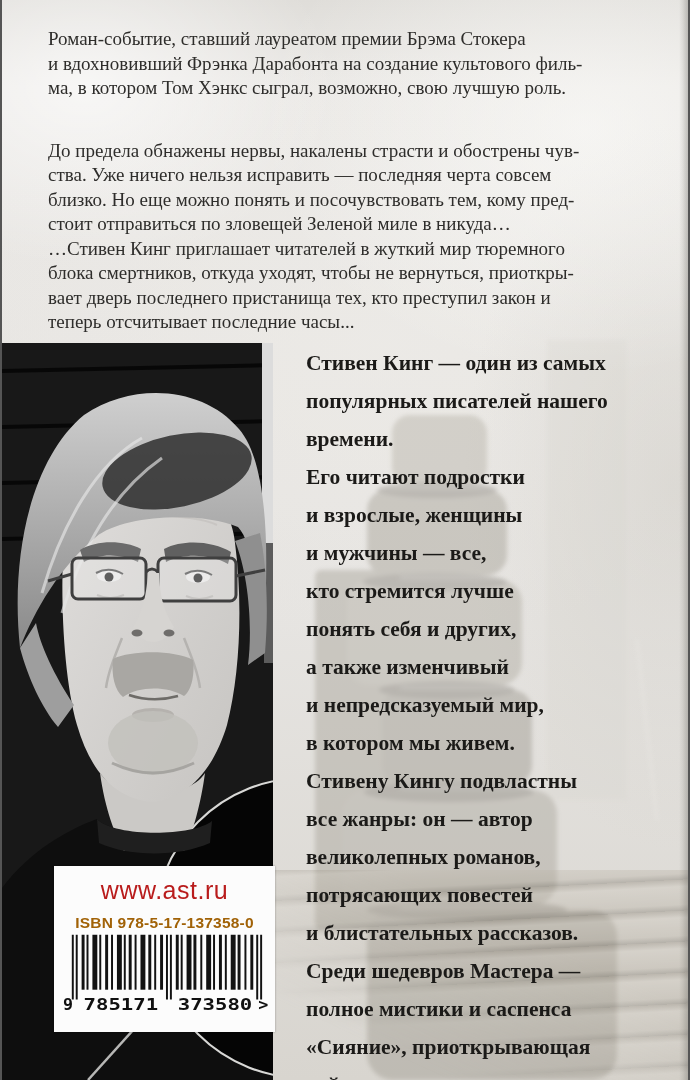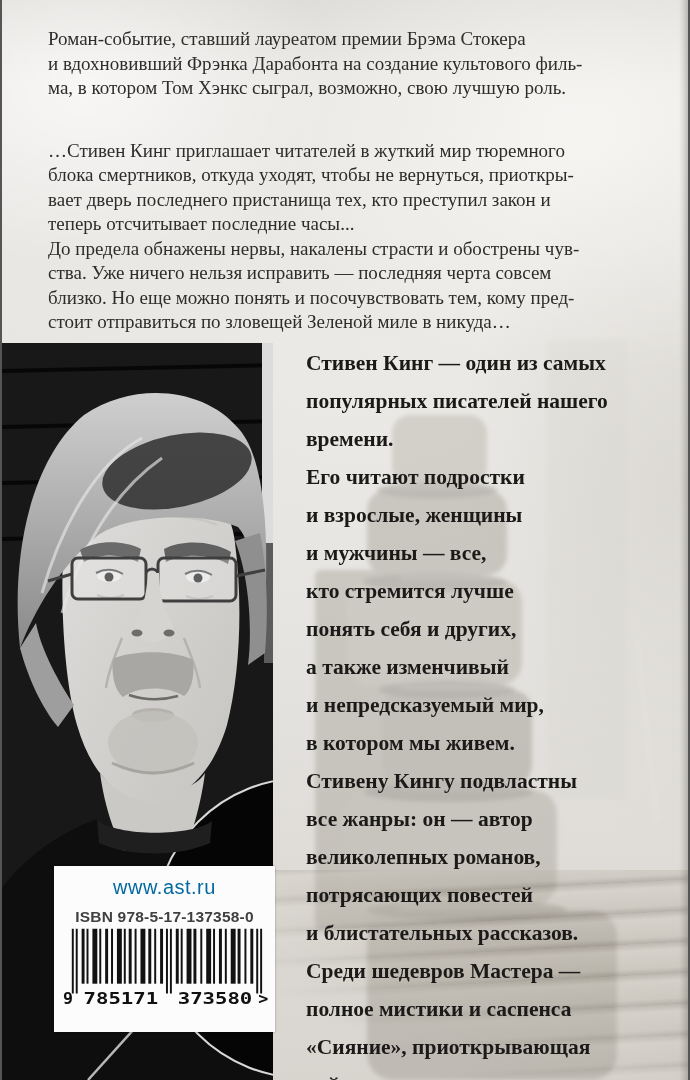--- a/index.html
+++ b/index.html
@@ -35,22 +35,22 @@
   
   .photo{position:absolute;left:0;top:343px;width:271px;height:737px;z-index:1;}
   .photo svg{display:block;}
   
   .right-col{position:absolute;left:304px;top:344px;width:380px;z-index:2;
     color:#1b1a18;font-weight:700;font-size:21.5px;line-height:38px;}
   
   .info-box{position:absolute;left:52px;top:866px;width:221px;height:166px;z-index:3;
     background:#fcfcfc;text-align:center;font-family:"Liberation Sans","DejaVu Sans",sans-serif;
     box-shadow:0 0 2px rgba(0,0,0,.35);}
-  .site{margin-top:10px;font-size:20px;color:#0369a1;letter-spacing:.5px;}
-  .isbn{margin-top:9px;font-size:15.5px;font-weight:700;color:#404040;letter-spacing:.2px;}
+  .site{margin-top:10px;font-size:25px;color:#b91c1c;letter-spacing:.5px;}
+  .isbn{margin-top:9px;font-size:15.5px;font-weight:700;color:#a16207;letter-spacing:.2px;}
   .barcode{margin-top:2px;}
   .barcode svg{display:block;margin:0 auto;}
   .barcode text{font-family:"DejaVu Sans Mono","Liberation Mono",monospace;font-weight:700;font-size:17px;fill:#101010;}
 </style>
 </head>
 <body>
 
 <div class="cover">
 
   <svg class="bg-structure" width="395" height="740" viewBox="0 0 395 740">
@@ -70,28 +70,28 @@
     <path d="M340,300 L360,480" stroke="#f2f1ee" stroke-width="2" opacity="0.8" fill="none"></path>
   </svg>
 
   <div class="bg-wall"></div>
   <div class="page-edge"></div>
 
   <div class="top-text">
     <p class="first pre-line">Роман-событие, ставший лауреатом премии Брэма Стокера
 и вдохновивший Фрэнка Дарабонта на создание культового филь-
 ма, в котором Том Хэнкс сыграл, возможно, свою лучшую роль.</p>
+    <p class="pre-line">До предела обнажены нервы, накалены страсти и обострены чув-
+ства. Уже ничего нельзя исправить — последняя черта совсем
+близко. Но еще можно понять и посочувствовать тем, кому пред-
+стоит отправиться по зловещей Зеленой миле в никуда…</p>
     <p class="pre-line">…Стивен Кинг приглашает читателей в жуткий мир тюремного
 блока смертников, откуда уходят, чтобы не вернуться, приоткры-
 вает дверь последнего пристанища тех, кто преступил закон и
 теперь отсчитывает последние часы...</p>
-    <p class="pre-line">До предела обнажены нервы, накалены страсти и обострены чув-
-ства. Уже ничего нельзя исправить — последняя черта совсем
-близко. Но еще можно понять и посочувствовать тем, кому пред-
-стоит отправиться по зловещей Зеленой миле в никуда…</p>
   </div>
 
   <div class="photo">
     <svg width="271" height="737" viewBox="0 0 271 737">
       <defs>
         <linearGradient id="hairGrad" x1="0" y1="0" x2="0" y2="1">
           <stop offset="0" stop-color="#cfcfcf"></stop>
             <stop offset="1" stop-color="#8a8a8a"></stop>
         </linearGradient>
         <linearGradient id="skinGrad" x1="0" y1="0" x2="1" y2="1">

